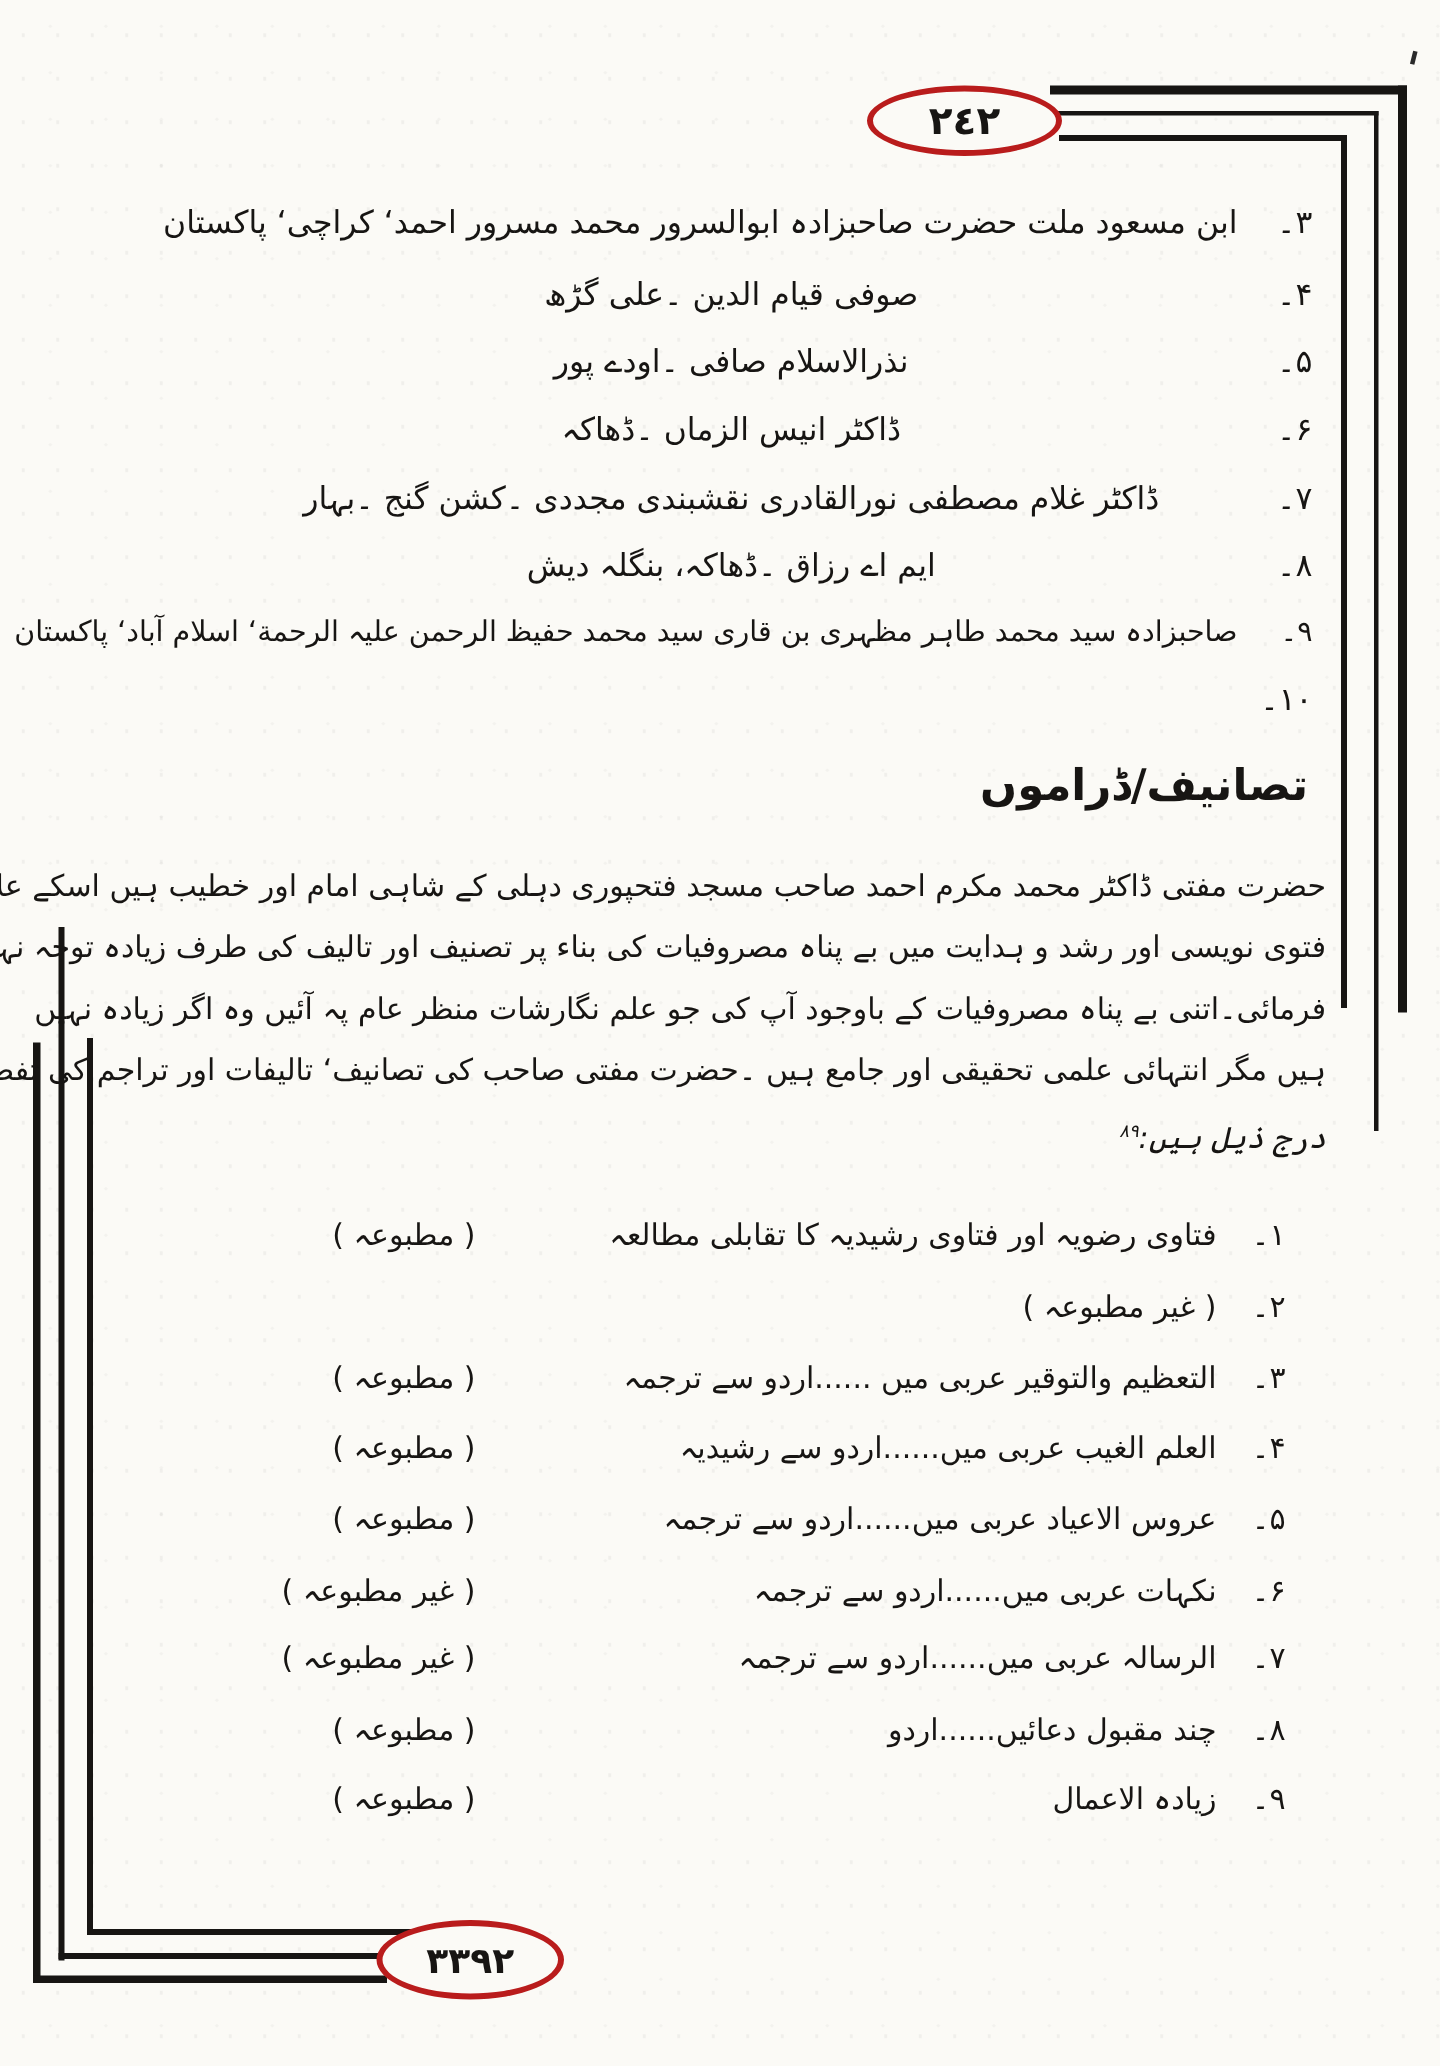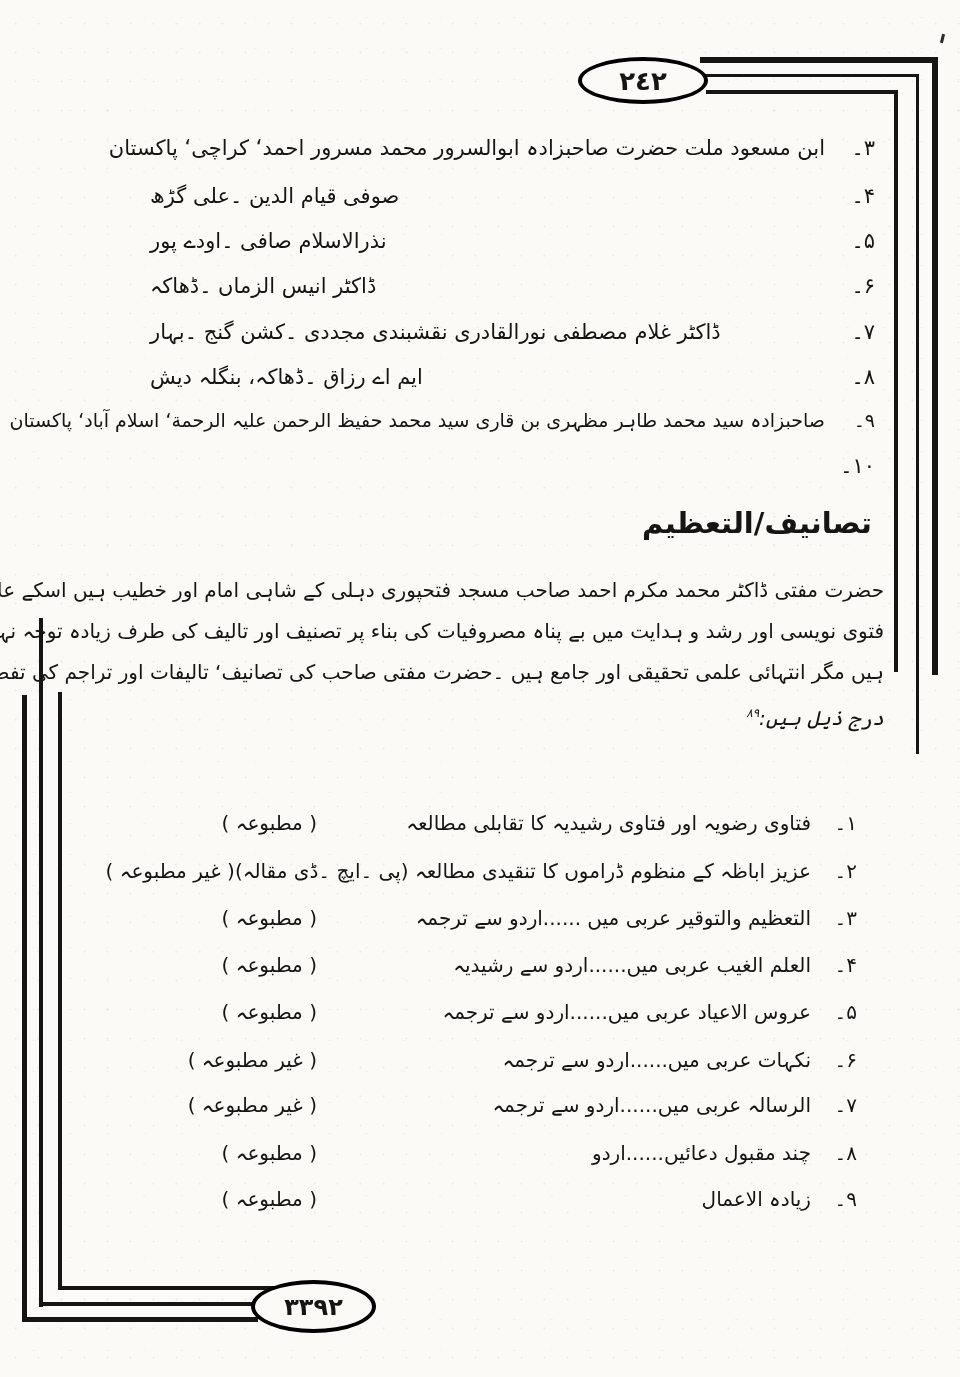--- a/index.html
+++ b/index.html
@@ -9,36 +9,36 @@
     background-image:
       radial-gradient(rgba(40,40,40,0.05) 1px, transparent 1.2px),
       radial-gradient(rgba(40,40,40,0.04) 1px, transparent 1.2px);
     background-size:23px 29px, 37px 31px;
     background-position:4px 9px, 15px 2px;
     font-family:"DejaVu Sans", sans-serif;
     color:#171513;
   }
   .fl{position:absolute;background:#171513;}
   .oval{
-    position:absolute;border:4px solid #000000;border-radius:50%;
+    position:absolute;border:4px solid #b91c1c;border-radius:50%;
     background:#fbfaf6;display:flex;align-items:center;justify-content:center;
     z-index:5;font-weight:bold;letter-spacing:3px;
   }
   .oval-top{left:578px;top:57px;width:122px;height:39px;font-size:26px;}
   .oval-bottom{left:251px;top:1280px;width:117px;height:45px;font-size:24px;text-align:center;}
   .speck{position:absolute;background:#2a2a2a;}
 
   
   .c-row{
     position:absolute;left:150px;right:85px;height:44px;
     display:flex;direction:rtl;align-items:center;
     font-size:21px;white-space:nowrap;
   }
   .c-row .num{width:50px;flex:none;text-align:right;}
-  .c-row .txt{flex:1;text-align:left;}
+  .c-row .txt{flex:1;text-align:center;}
 
   
   .heading{
     position:absolute;right:88px;top:506px;direction:rtl;
     font-size:29px;font-weight:bold;white-space:nowrap;
   }
 
   
   .para{position:absolute;left:66px;right:76px;top:570px;direction:rtl;font-size:20px;}
   .para .pline{height:41px;line-height:41px;white-space:nowrap;text-align:justify;text-align-last:justify;}
@@ -106,39 +106,39 @@
   <span class="txt">ایم اے رزاق ۔ڈھاکہ، بنگلہ دیش</span>
 </div>
 <div class="c-row" style="top:398px;font-size:19px;">
   <span class="num">۹۔</span>
   <span class="txt">صاحبزادہ سید محمد طاہر مظہری بن قاری سید محمد حفیظ الرحمن علیہ الرحمة‘ اسلام آباد‘ پاکستان</span>
 </div>
 <div class="c-row" style="top:444px;">
   <span class="num">۱۰۔</span>
 </div>
 
-<div class="heading">تصانیف/التعظیم</div>
+<div class="heading">تصانیف/ڈراموں</div>
 
 <div class="para">
   <div class="pline">حضرت مفتی ڈاکٹر محمد مکرم احمد صاحب مسجد فتحپوری دہلی کے شاہی امام اور خطیب ہیں اسکے علاوہ</div>
   <div class="pline">فتوی نویسی اور رشد و ہدایت میں بے پناہ مصروفیات کی بناء پر تصنیف اور تالیف کی طرف زیادہ توجہ نہیں</div>
+  <div class="pline">فرمائی۔اتنی بے پناہ مصروفیات کے باوجود آپ کی جو علم نگارشات منظر عام پہ آئیں وہ اگر زیادہ نہیں</div>
   <div class="pline">ہیں مگر انتہائی علمی تحقیقی اور جامع ہیں ۔حضرت مفتی صاحب کی تصانیف‘ تالیفات اور تراجم کی تفصیل</div>
   <div class="pline-last">
     <span>درج ذیل ہیں:</span><sup>۸۹</sup>
   </div>
 </div>
 
 <div class="w-row" style="top:800px;">
   <span class="num">۱۔</span>
   <span class="title">فتاوی رضویہ اور فتاوی رشیدیہ کا تقابلی مطالعہ</span>
   <span class="status">( مطبوعہ )</span>
 </div>
 <div class="w-row" style="top:848px;">
   <span class="num">۲۔</span>
-  <span class="title">عزیز اباظہ کے منظوم ڈراموں کا تنقیدی مطالعہ (پی ۔ایچ ۔ڈی مقالہ)</span>
   <span class="status">( غیر مطبوعہ )</span>
 </div>
 <div class="w-row" style="top:895px;">
   <span class="num">۳۔</span>
   <span class="title">التعظیم والتوقیر عربی میں ......اردو سے ترجمہ</span>
   <span class="status">( مطبوعہ )</span>
 </div>
 <div class="w-row" style="top:942px;">
   <span class="num">۴۔</span>
   <span class="title">العلم الغیب عربی میں......اردو سے رشیدیہ</span>

